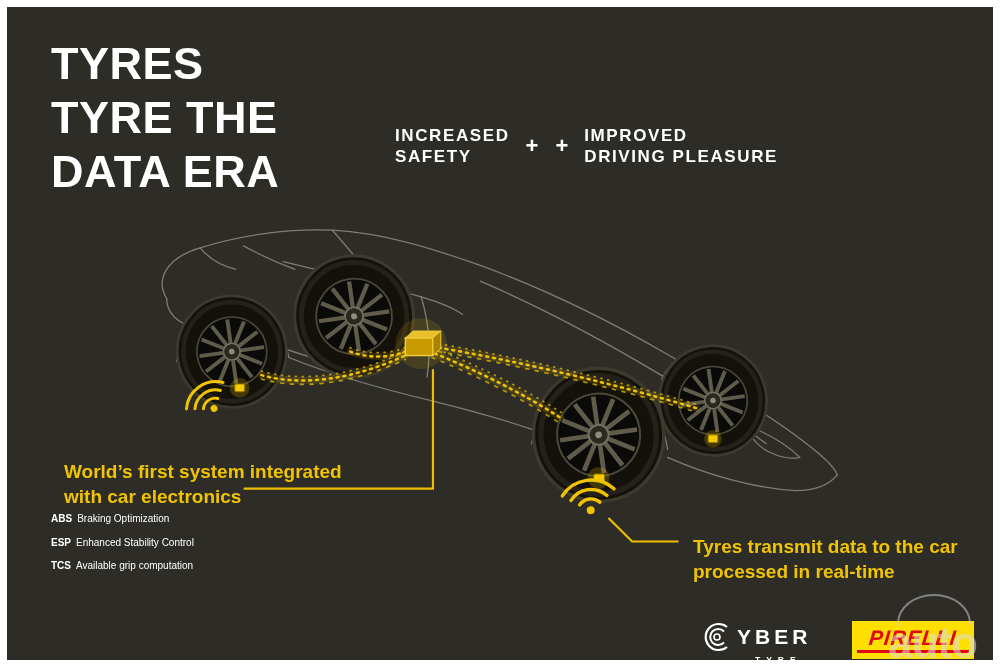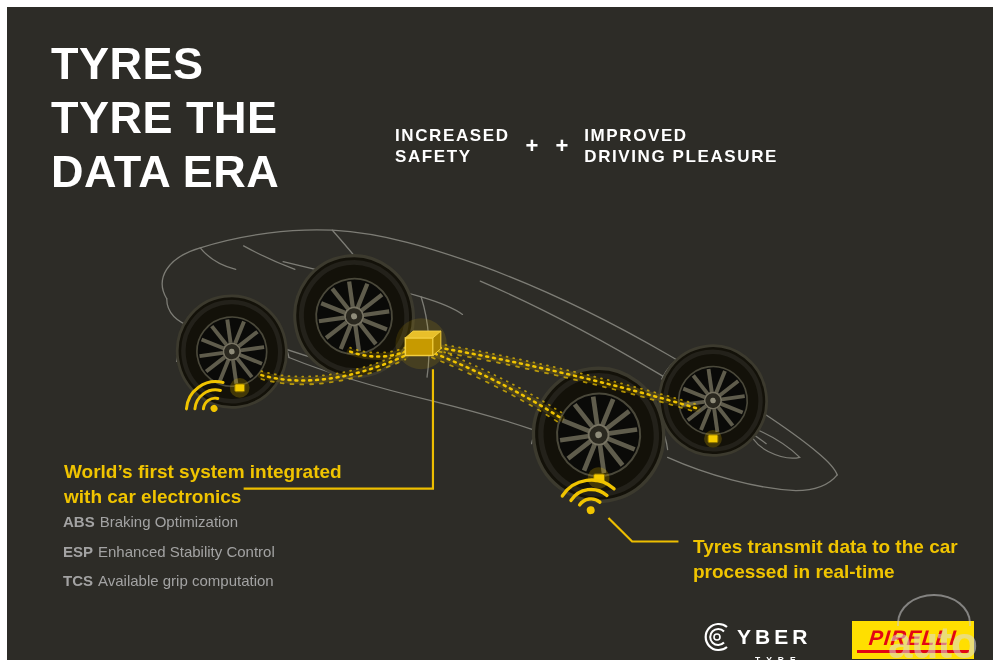--- a/index.html
+++ b/index.html
@@ -16,21 +16,21 @@
   .benefits { position:absolute; left:388px; top:118px; display:flex; align-items:center;
               gap:15px; color:#ffffff; }
   .benefit { font-size:17px; font-weight:700; letter-spacing:1.6px; line-height:1.25; white-space:nowrap; }
   .benefit span { display:block; }
   .plus { font-size:22px; font-weight:700; color:#ffffff; padding:0 1px; }
 
   .callout-left { position:absolute; left:44px; top:453px; color:#f0c400; font-size:19px;
                   font-weight:700; line-height:1.3;margin-left:13px; }
   .callout-left span { display:block; }
 
-  .features { position:absolute; left:56px; top:506px; color:#a3a3a3; font-size:15px; }
+  .features { position:absolute; left:44px; top:506px; color:#ffffff; font-size:10px; }
   .feature-row { margin-bottom:12.5px; }
   .feature-row b { font-weight:700; margin-right:5px; }
 
   .callout-right { position:absolute; left:686px; top:528px; color:#f0c400; font-size:19px;
                    font-weight:700; line-height:1.3; }
   .callout-right span { display:block; }
 
   .cyber-logo { position:absolute; left:694px; top:614px; color:#ffffff; }
   .cyber-top { display:flex; align-items:center; gap:4px; }
   .cyber-yber { font-size:21px; font-weight:700; letter-spacing:4px; }

